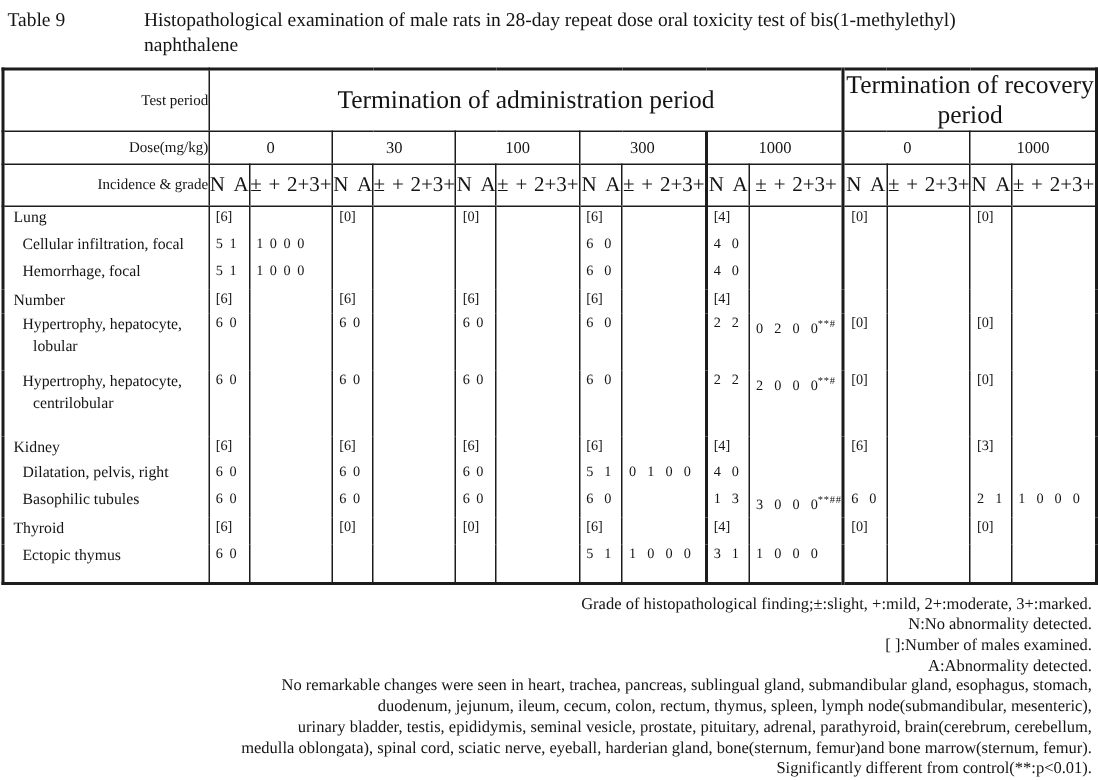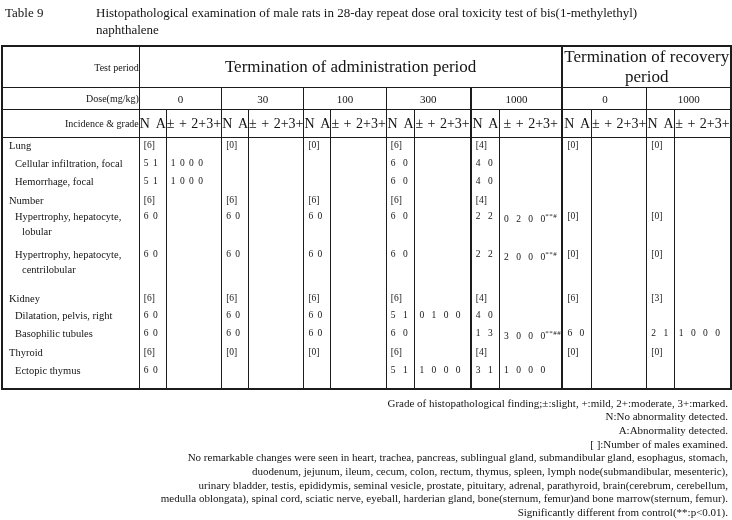--- a/index.html
+++ b/index.html
@@ -295,20 +295,20 @@
         <td class="c cw"></td>
         <td class="c cw"></td>
         <td class="c cw"></td>
       </tr>
     </tbody>
 </table>
 
 <div class="footnotes">
     <div>Grade of histopathological finding;±:slight, +:mild, 2+:moderate, 3+:marked.</div>
     <div>N:No abnormality detected.</div>
+    <div>[ ]:Number of males examined.</div>
     <div>A:Abnormality detected.</div>
-    <div>[ ]:Number of males examined.</div>
     <div>No remarkable changes were seen in heart, trachea, pancreas, sublingual gland, submandibular gland, esophagus, stomach,</div>
     <div>duodenum, jejunum, ileum, cecum, colon, rectum, thymus, spleen, lymph node(submandibular, mesenteric),</div>
     <div>urinary bladder, testis, epididymis, seminal vesicle, prostate, pituitary, adrenal, parathyroid, brain(cerebrum, cerebellum,</div>
     <div>medulla oblongata), spinal cord, sciatic nerve, eyeball, harderian gland, bone(sternum, femur)and bone marrow(sternum, femur).</div>
     <div>Significantly different from control(**:p&lt;0.01).</div>
   </div>
 
 </body></html>

